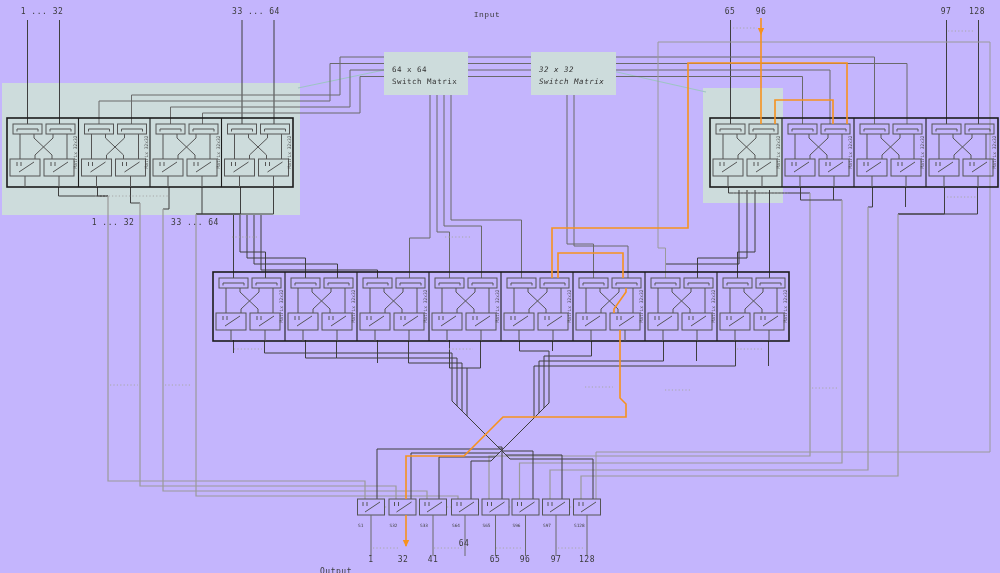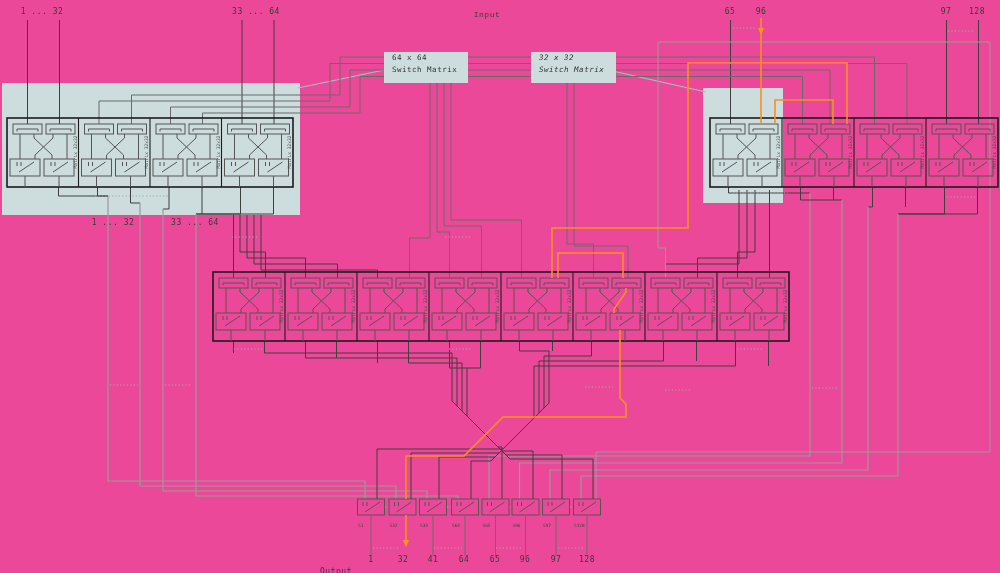--- a/index.html
+++ b/index.html
@@ -1,20 +1,20 @@
 <!DOCTYPE html>
 <html><head>
 <meta charset="utf-8">
 <style>
   html,body{margin:0;padding:0;}
   body{font-family:"DejaVu Sans Mono","Liberation Mono",monospace;}
-  .canvas{position:relative;width:1000px;height:573px;background:#ec4899;overflow:hidden;}
+  .canvas{position:relative;width:1000px;height:573px;background:#c4b5fd;overflow:hidden;}
   .lbl{position:absolute;font-size:8px;color:#3a3a3a;text-align:center;letter-spacing:0.5px;}
   .lbl.right{margin-top:12px;}
-  .callout{position:absolute;background:#cddcdc;color:#333;font-size:7.5px;line-height:1.55;padding:0 0 0 8px;letter-spacing:0.5px;}
+  .callout{position:absolute;background:#cddcdc;color:#333;font-size:7.5px;line-height:1.55;padding:12px 0 0 8px;letter-spacing:0.5px;}
   svg{position:absolute;left:0;top:0;}
 </style>
 </head>
 <body>
 
 <div class="canvas">
 
   <svg id="diagram" width="1000" height="573" viewBox="0 0 1000 573">
       <rect x="2" y="83" width="298" height="132" fill="#cddcdc"></rect>
       <rect x="703" y="88" width="80" height="115" fill="#cddcdc"></rect>
@@ -624,18 +624,18 @@
   </div>
   <div class="callout" style="left:531px;top:52px;width:77px;height:31px;font-style:italic;">
     <div>32 x 32</div>
     <div>Switch Matrix</div>
   </div>
 
   <div class="lbl right" style="left:316px;top:555px;width:40px;">Output</div>
   <div class="lbl" style="left:357px;top:555px;width:28px;">1</div>
   <div class="lbl" style="left:389px;top:555px;width:28px;">32</div>
   <div class="lbl" style="left:419px;top:555px;width:28px;">41</div>
-  <div class="lbl" style="left:450px;top:555px;width:28px;">64</div>
+  <div class="lbl" style="left:450px;top:539px;width:28px;">64</div>
   <div class="lbl" style="left:481px;top:555px;width:28px;">65</div>
   <div class="lbl" style="left:511px;top:555px;width:28px;">96</div>
   <div class="lbl" style="left:542px;top:555px;width:28px;">97</div>
   <div class="lbl" style="left:573px;top:555px;width:28px;">128</div>
 </div>
 
 </body></html>

